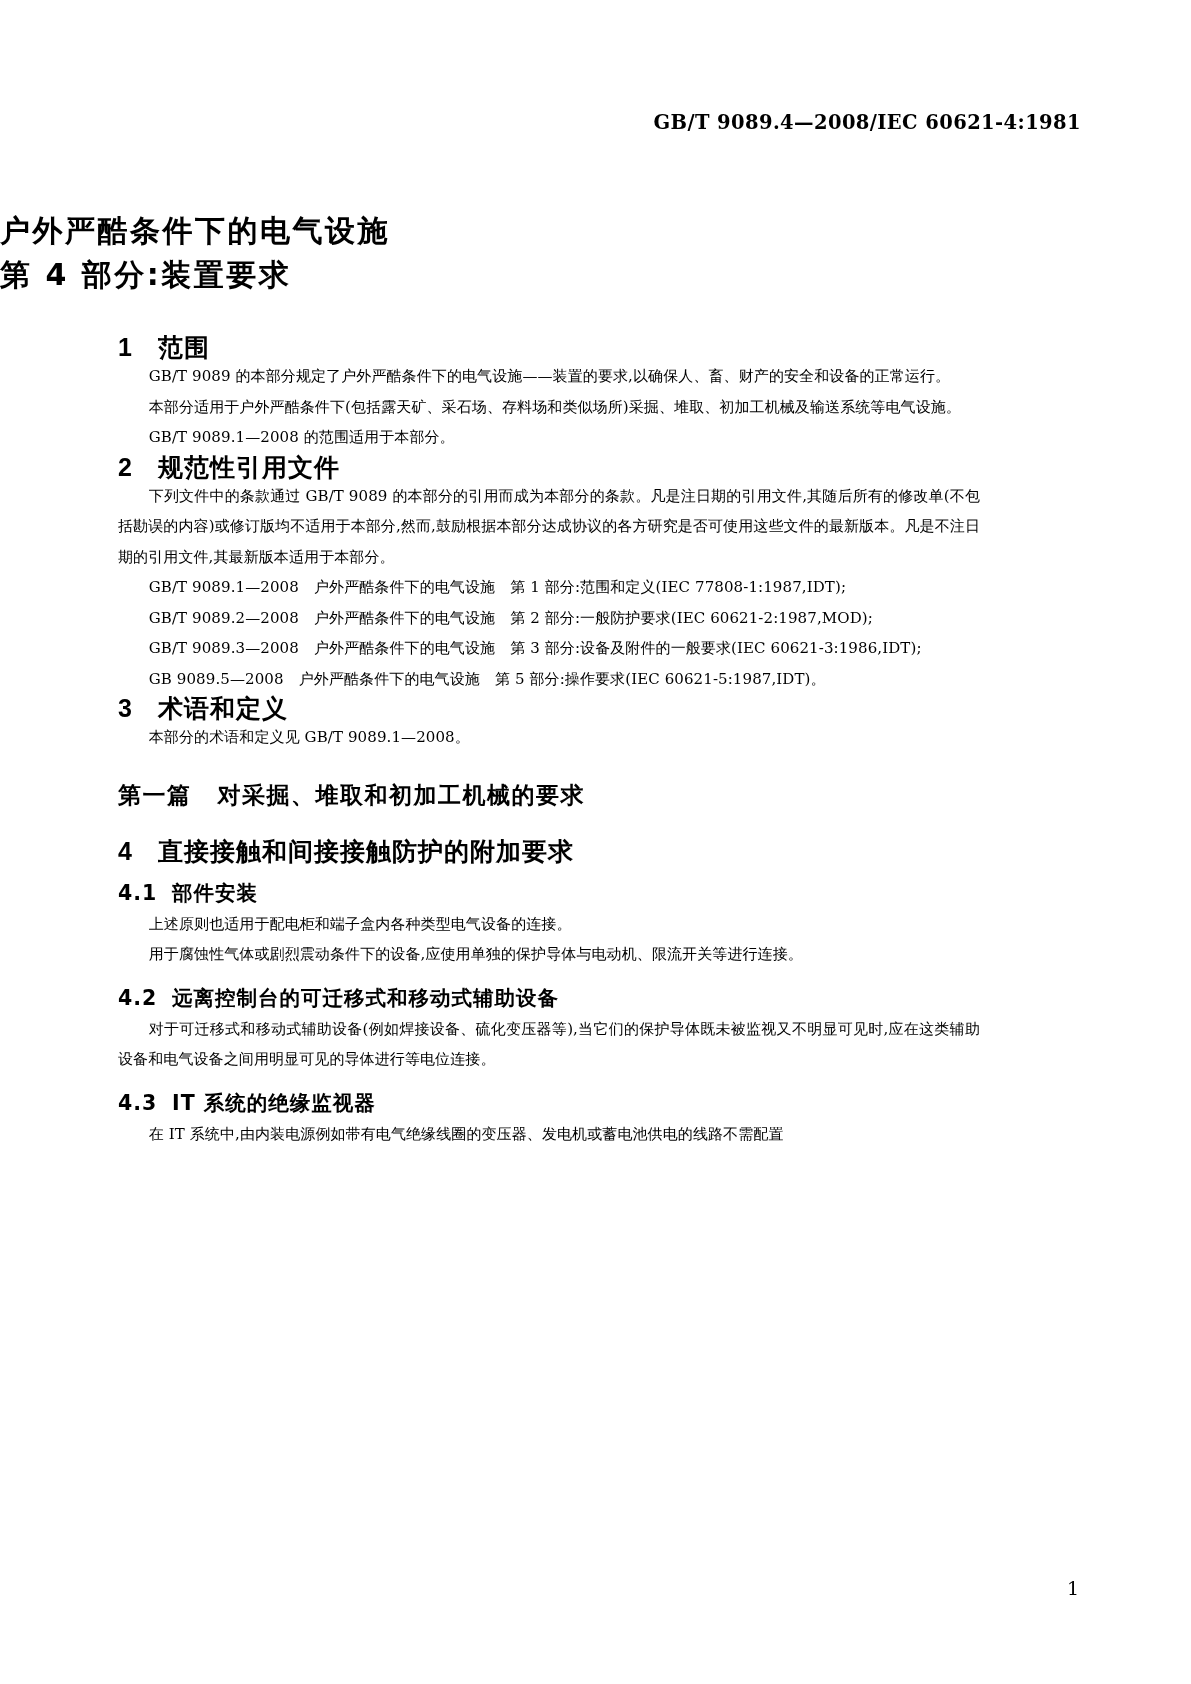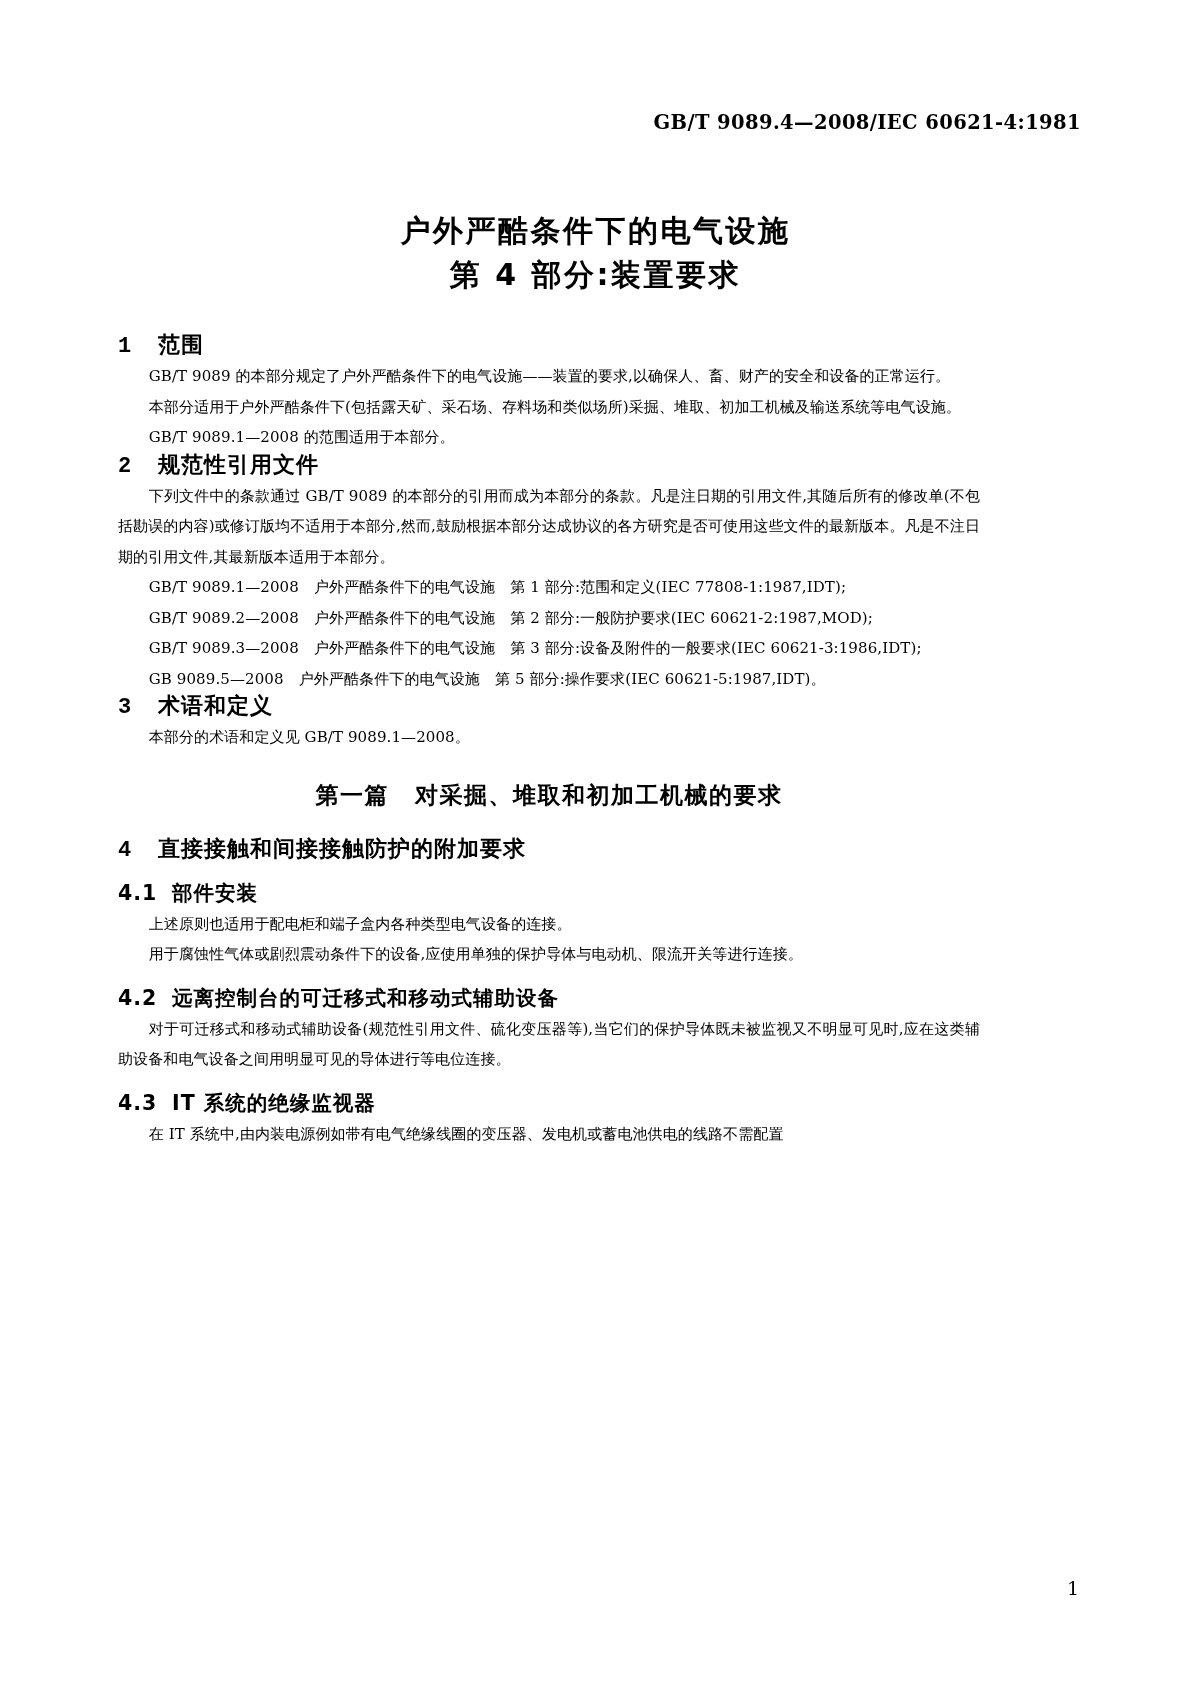--- a/index.html
+++ b/index.html
@@ -33,42 +33,41 @@
     letter-spacing: 0.4px;
     white-space: nowrap;
   }
 
   
   .title-block {
     position: absolute;
     top: 206px;
     left: 0;
     width: 1191px;
-    text-align: center;
   }
   .title-line {
     font-family: "DejaVu Sans", "Liberation Sans", sans-serif;
     font-weight: bold;
     font-size: 30px;
     letter-spacing: 2.5px;
     line-height: 44px;
   }
 
   
   .content {
     position: absolute;
     top: 330px;
     left: 118px;
     width: 862px;
   }
 
   h2.clause {
-    font-family: Liberation Mono, monospace;
+    font-family: Liberation Sans, sans-serif;
     font-weight: bold;
-    font-size: 22px;
+    font-size: 25px;
     letter-spacing: 1px;
     margin: 0;
     padding: 0;
     line-height: 28px;
   }
   h2.clause .num {
     display: inline-block;
     min-width: 40px;
   }
   .clause-gap-before { margin-top: 22px; }
@@ -97,21 +96,21 @@
     text-justify: inter-character;
     letter-spacing: 0.1px;
   }
   p.indent { text-indent: 2.05em; }
 
   .part-heading {
     font-family: "DejaVu Sans", "Liberation Sans", sans-serif;
     font-weight: bold;
     font-size: 23px;
     letter-spacing: 1.5px;
-    text-align: center;
+    text-align: left;
     margin: 26px 0 26px 0;
     line-height: 32px;
   }
   .part-heading .sep { display: inline-block; width: 26px; }
 
   .page-number {
     position: absolute;
     bottom: 88px;
     right: 112px;
     font-family: "DejaVu Serif", "Liberation Serif", serif;
@@ -163,21 +162,21 @@
 
     <h3 class="subclause">
       <span class="num">4.1</span><span>部件安装</span>
     </h3>
     <p class="para indent">上述原则也适用于配电柜和端子盒内各种类型电气设备的连接。</p>
     <p class="para indent">用于腐蚀性气体或剧烈震动条件下的设备,应使用单独的保护导体与电动机、限流开关等进行连接。</p>
 
     <h3 class="subclause">
       <span class="num">4.2</span><span>远离控制台的可迁移式和移动式辅助设备</span>
     </h3>
-    <p class="para indent">对于可迁移式和移动式辅助设备(规范性引用文件、硫化变压器等),当它们的保护导体既未被监视又不明显可见时,应在这类辅助设备和电气设备之间用明显可见的导体进行等电位连接。</p>
+    <p class="para indent">对于可迁移式和移动式辅助设备(例如焊接设备、硫化变压器等),当它们的保护导体既未被监视又不明显可见时,应在这类辅助设备和电气设备之间用明显可见的导体进行等电位连接。</p>
 
     <h3 class="subclause">
       <span class="num">4.3</span><span>IT 系统的绝缘监视器</span>
     </h3>
     <p class="para indent">在 IT 系统中,由内装电源例如带有电气绝缘线圈的变压器、发电机或蓄电池供电的线路不需配置</p>
 
   </div>
 
   <div class="page-number">1</div>
 

